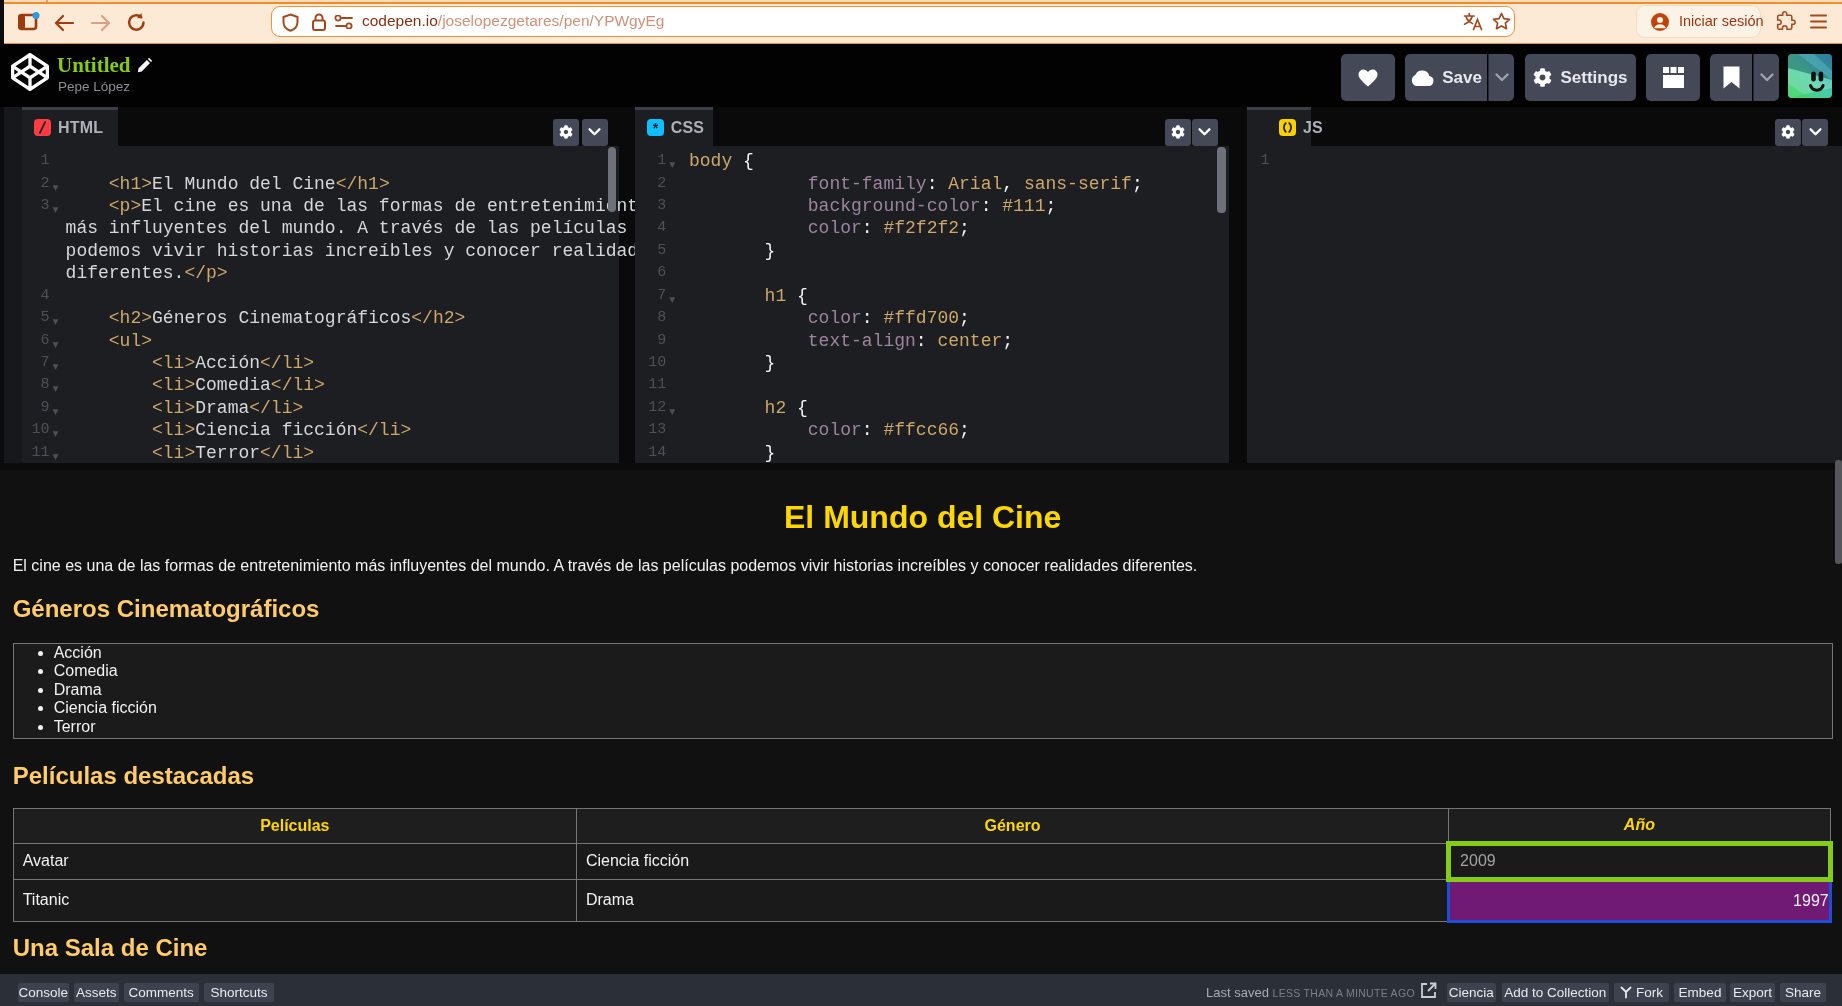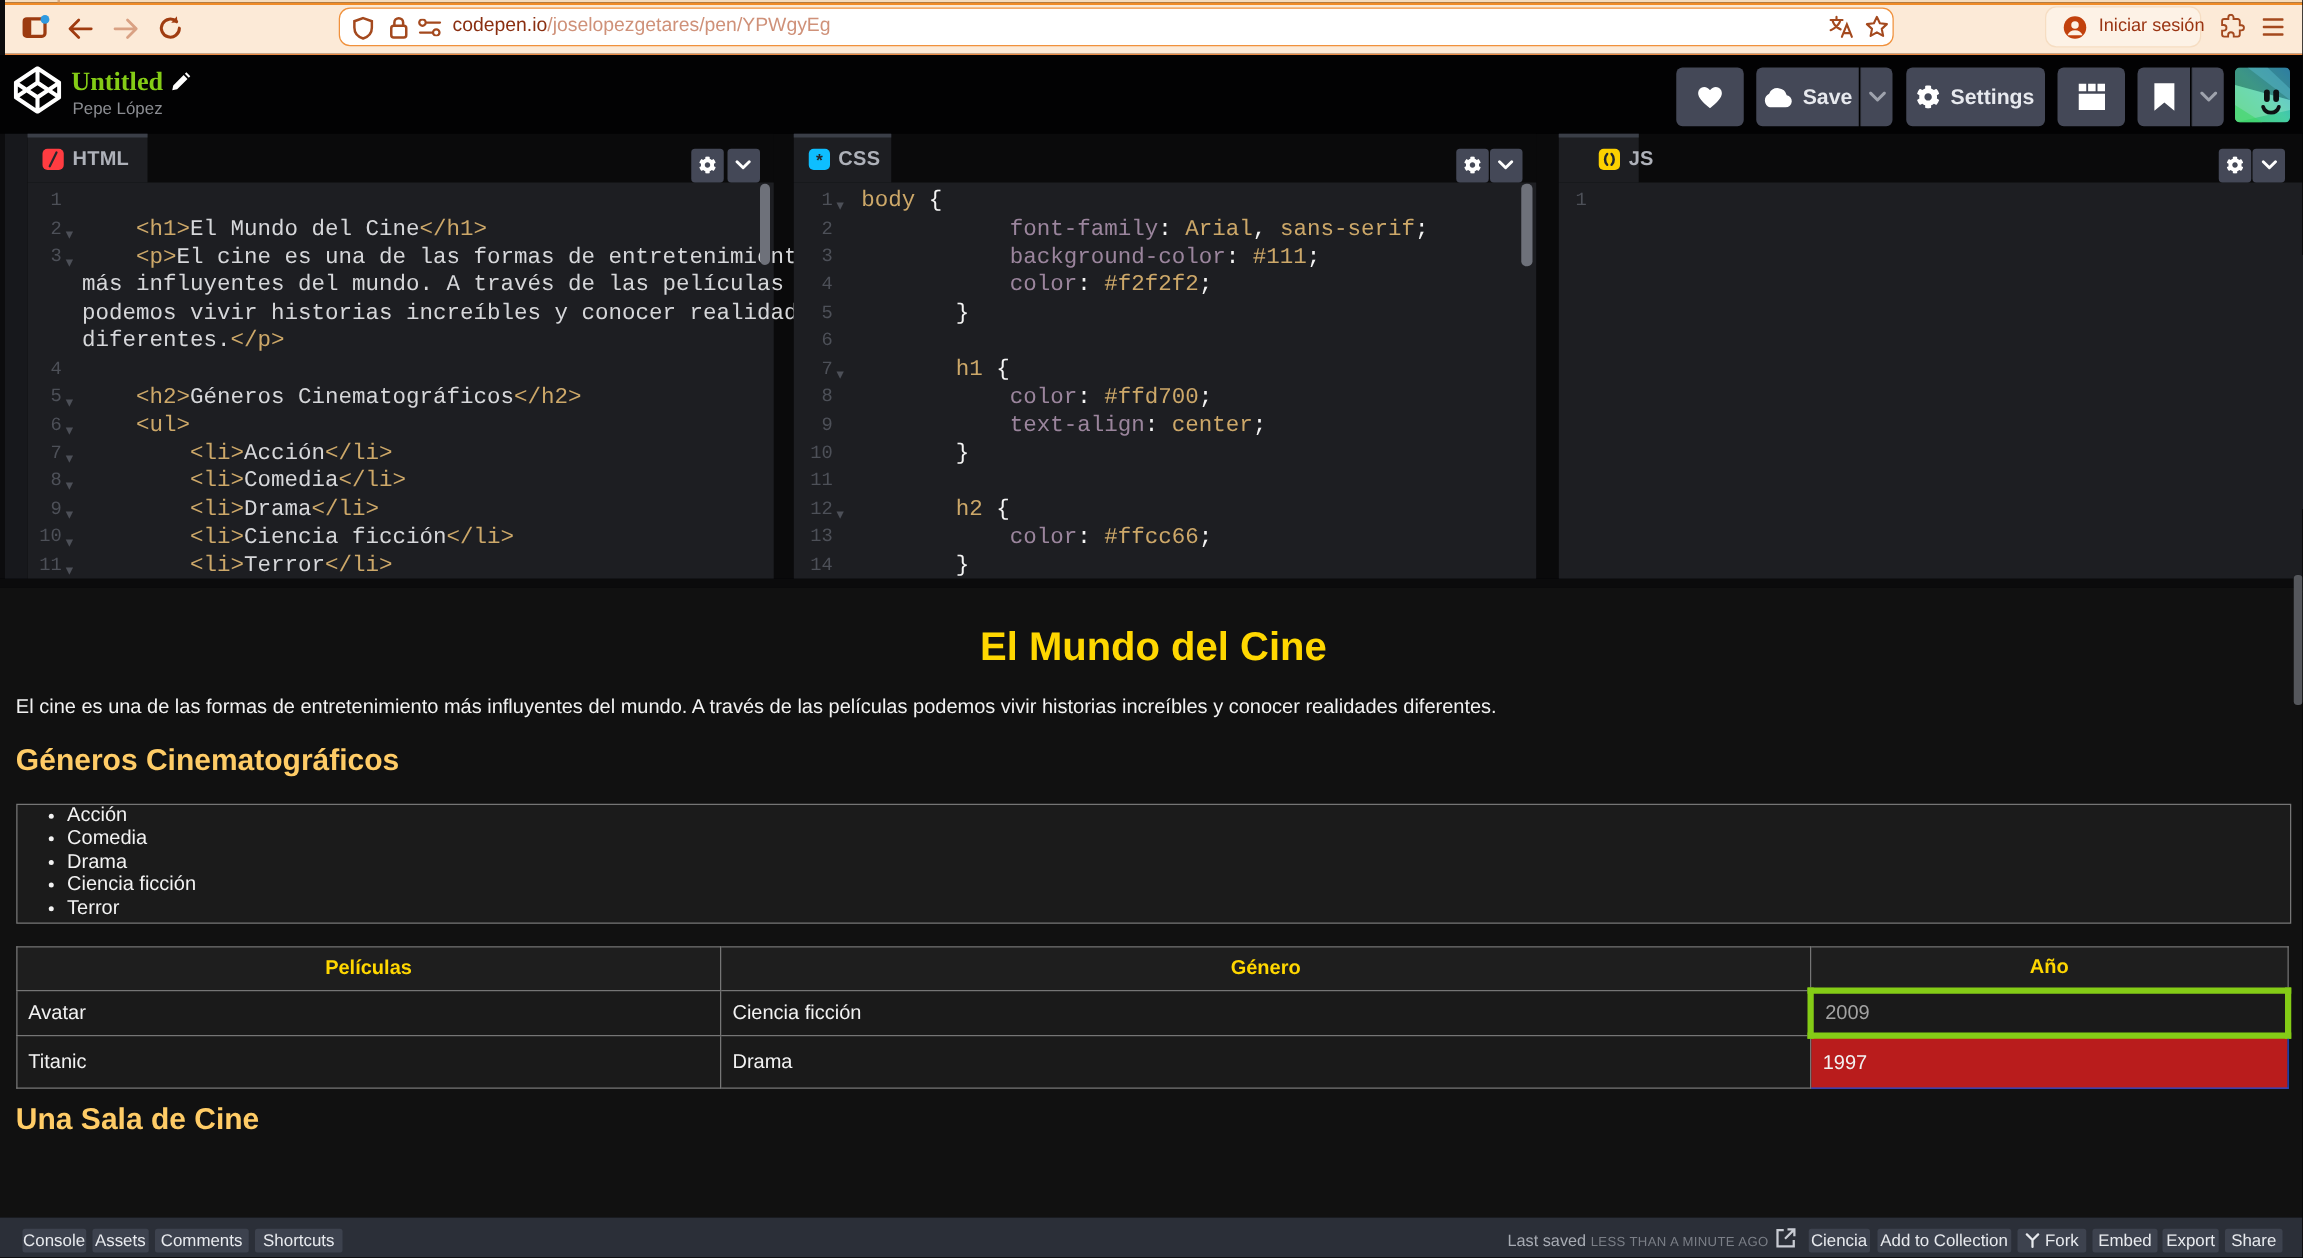--- a/index.html
+++ b/index.html
@@ -348,36 +348,37 @@
       <h1>El Mundo del Cine</h1>
       <p>El cine es una de las formas de entretenimiento más influyentes del mundo. A través de las películas podemos vivir historias increíbles y conocer realidades diferentes.</p>
       <h2 style="margin-top:19.9px;">Géneros Cinematográficos</h2>
       <ul style="margin-top:19.9px; border:1px solid #767676; background:#1b1b1b; padding-left:40px; padding-bottom:2px; color:#f2f2f2; font-size:16px; line-height:18.4px;">
         <li>Acción</li>
         <li>Comedia</li>
         <li>Drama</li>
         <li>Ciencia ficción</li>
         <li>Terror</li>
       </ul>
+      <h2 style="margin-top:22.9px;">Películas destacadas</h2>
       <table style="margin-top:18px; width:100%; border-collapse:collapse; font-size:16px;">
         <tbody>
           <tr>
           <th style="width:31%; height:35px; border:1px solid #767676; background:#1e1e1e; color:#ffd700; font-size:16px;">Películas</th>
           <th style="width:48%; border:1px solid #767676; background:#1e1e1e; color:#ffd700; font-size:16px;">Género</th>
-          <th style="width:21%; border:1px solid #767676; background:#1e1e1e; color:#ffd700; font-size:16px;">Año</th>
+          <th style="width:21%; border:1px solid #767676; background:#1e1e1e; color:#ffd700; font-size:16px;font-style:italic;">Año</th>
         </tr>
         <tr>
           <td style="height:36px; border:1px solid #767676; background:#1a1a1a; color:#f2f2f2; padding-left:9px;">Avatar</td>
           <td style="border:1px solid #767676; background:#1a1a1a; color:#f2f2f2; padding-left:9px;">Ciencia ficción</td>
           <td style="border:5px solid #84cc16; background:#1a1a1a; color:#a3a3a3; padding-left:9px;">2009</td>
         </tr>
         <tr>
           <td style="height:42px; border:1px solid #767676; background:#1a1a1a; color:#f2f2f2; padding-left:9px;">Titanic</td>
           <td style="border:1px solid #767676; background:#1a1a1a; color:#f2f2f2; padding-left:9px;">Drama</td>
-          <td style="border:1px solid #1d4ed8; background:#b91c1c; color:#f2f2f2; padding-left:9px;">1997</td>
+          <td style="border:3px solid #1d4ed8; background:#701a75; color:#f2f2f2; padding-left:9px;text-align:right;">1997</td>
         </tr>
       </tbody>
       </table>
       <h2 style="margin-top:11px;">Una Sala de Cine</h2>
     </div>
   </div>
 
   <div class="abs" id="botbar"></div>
   <div class="bbtn" style="left:18px; width:50.5px;">Console</div>
   <div class="bbtn" style="left:74px; width:44.5px;">Assets</div>

